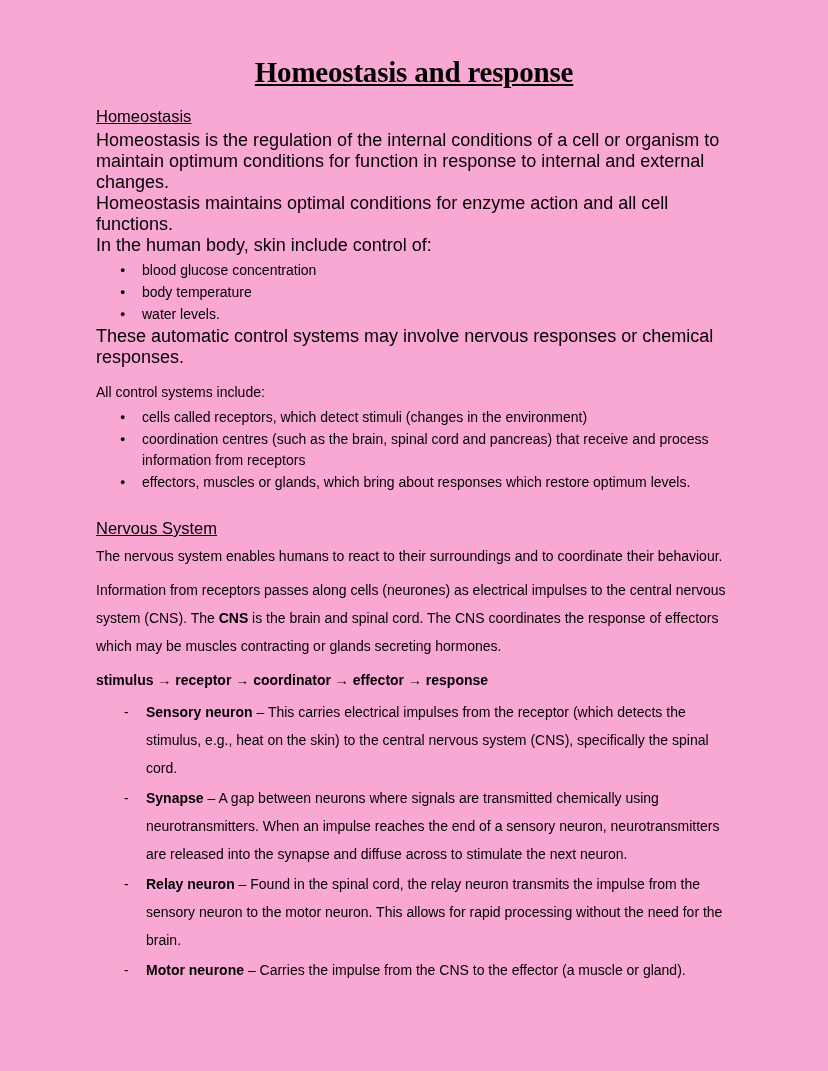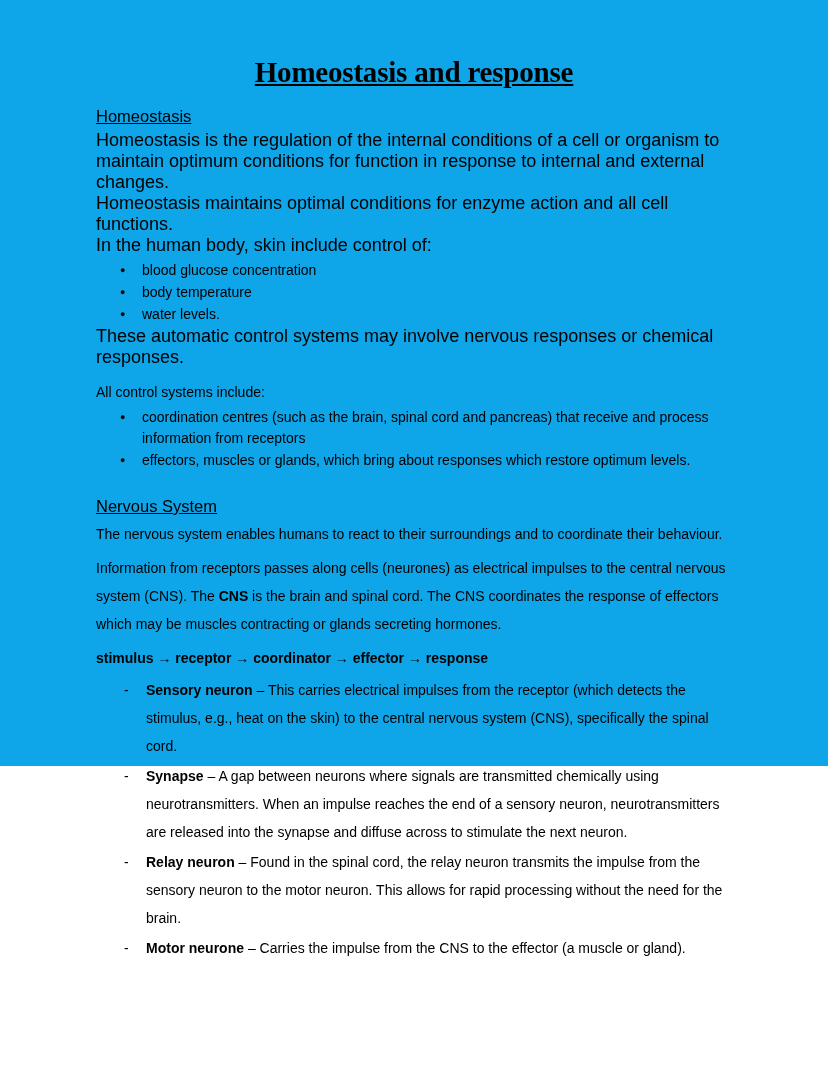--- a/index.html
+++ b/index.html
@@ -10,24 +10,24 @@
   body {
     width: 828px;
     height: 1071px;
     font-family: "Liberation Sans", sans-serif;
     color: #000000;
     overflow: hidden;
   }
   .page {
     position: relative;
     width: 828px;
-    height: 766px;
+    height: 1071px;
     box-sizing: border-box;
     padding: 40px 96px 0 96px;
-    background: #0ea5e9;
+    background: #f9a8d4;
   }
   .doc-title {
     text-align: center;
     font-size: 29px;
     font-weight: bold;
     text-decoration: underline;
     letter-spacing: -0.2px;
     margin: 16px 0 18px 0;
     font-family: "Liberation Serif", serif;
   }
@@ -116,20 +116,21 @@
     <li>blood glucose concentration</li>
     <li>body temperature</li>
     <li>water levels.</li>
   </ul>
 
   <p class="tight">These automatic control systems may involve nervous responses or chemical responses.</p>
 
   <p class="gap">All control systems include:</p>
 
   <ul class="bullets">
+    <li>cells called receptors, which detect stimuli (changes in the environment)</li>
     <li>coordination centres (such as the brain, spinal cord and pancreas) that receive and process information from receptors</li>
     <li>effectors, muscles or glands, which bring about responses which restore optimum levels.</li>
   </ul>
 
   <h2 class="section-heading spaced-top">Nervous System</h2>
 
   <p class="loose">The nervous system enables humans to react to their surroundings and to coordinate their behaviour.</p>
 
   <p class="loose">Information from receptors passes along cells (neurones) as electrical impulses to the central nervous system (CNS). The <b>CNS</b> is the brain and spinal cord. The CNS coordinates the response of effectors which may be muscles contracting or glands secreting hormones.</p>
 

